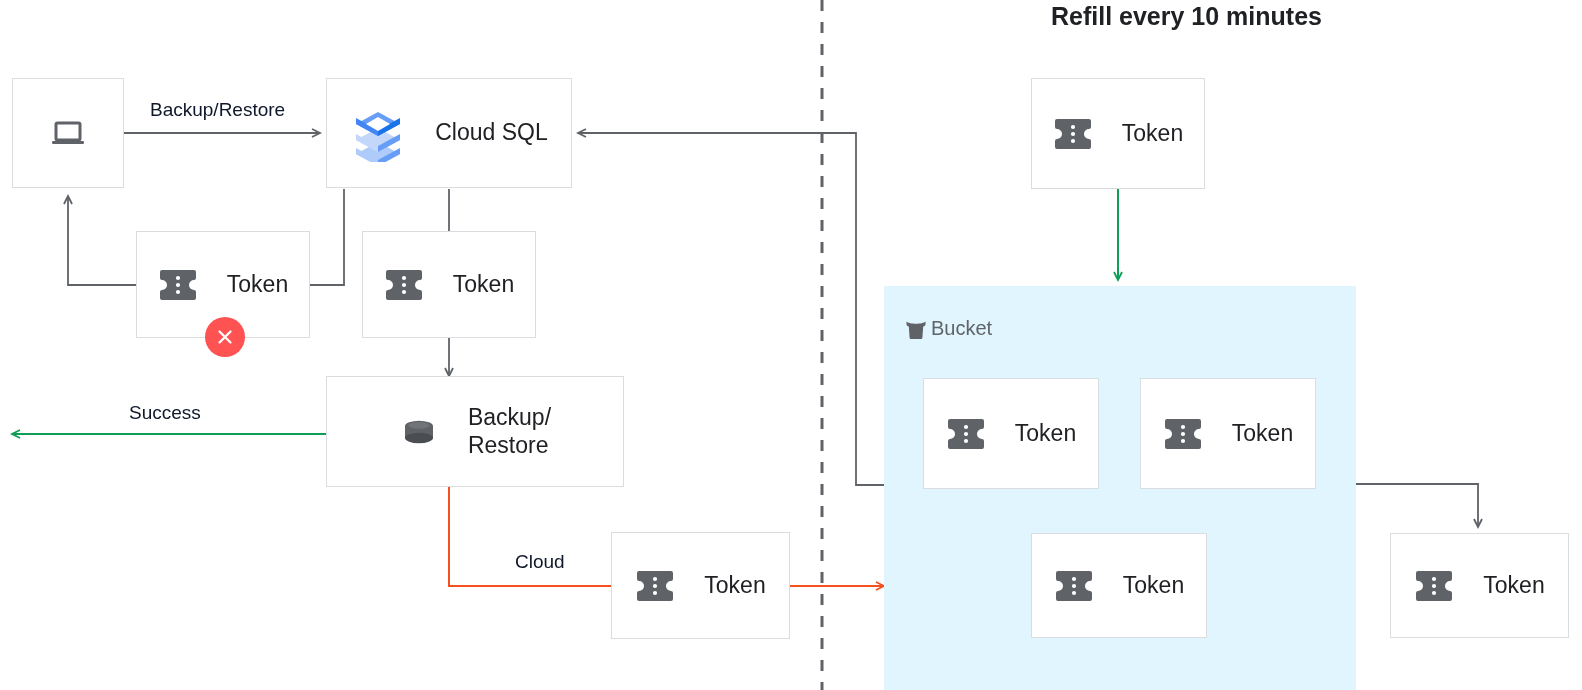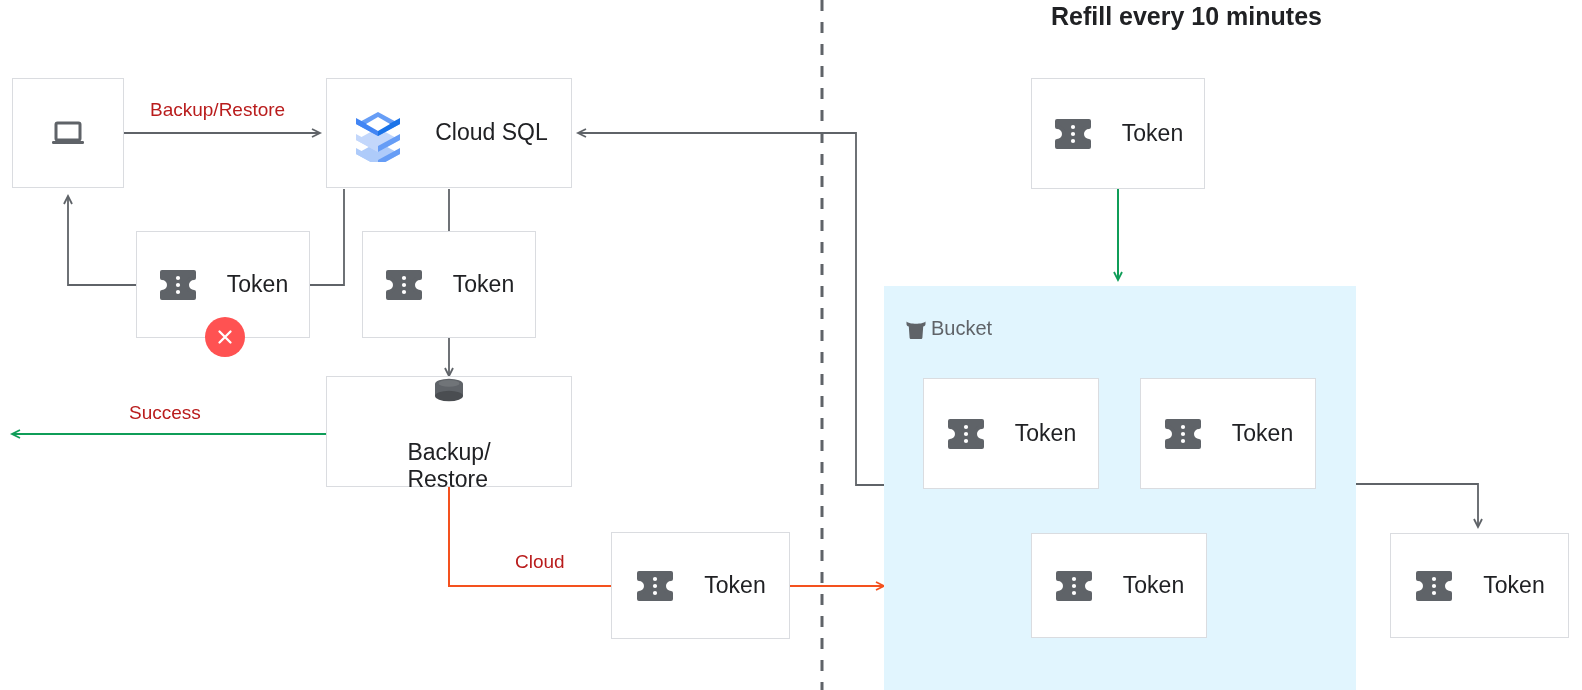--- a/index.html
+++ b/index.html
@@ -35,21 +35,21 @@
   }
   .node-label {
     font-size: 23px;
     color: #202124;
     line-height: 1.18;
     white-space: pre-line;
   }
   .edge-label {
     position: absolute;
     font-size: 19px;
-    color: #b91c1c;
+    color: #0f172a;
     line-height: 1.3;
     white-space: pre-line;
   }
   .title-text {
     position: absolute;
     font-size: 25px;
     font-weight: bold;
     color: #202124;
     white-space: nowrap;
   }
@@ -184,21 +184,21 @@
       <svg width="40" height="34" viewBox="0 0 40 34">
         <path d="M4 4 h32 v6 a7 7 0 0 0 0 14 v6 h-32 v-6 a7 7 0 0 0 0 -14 z" fill="#5f6368" stroke="#5f6368" stroke-width="4" stroke-linejoin="round"></path>
         <circle cx="20" cy="10" r="2.1" fill="#ffffff"></circle>
         <circle cx="20" cy="17" r="2.1" fill="#ffffff"></circle>
         <circle cx="20" cy="24" r="2.1" fill="#ffffff"></circle>
       </svg>
     </span>
     <span class="node-label">Token</span>
   </div>
 
-  <div class="node-box" style="left:326px; top:376px; width:246px; height:111px;flex-direction:column;">
+  <div class="node-box" style="left:326px; top:376px; width:298px; height:111px;">
     <span class="icon-wrap">
       <svg width="40" height="40" viewBox="0 0 40 40">
         <ellipse cx="20" cy="14" rx="14" ry="5.2" fill="#5f6368"></ellipse>
         <rect x="6" y="14" width="28" height="12" fill="#5f6368"></rect>
         <ellipse cx="20" cy="26" rx="14" ry="5.2" fill="#4a4d51"></ellipse>
         <ellipse cx="20" cy="13.4" rx="10.5" ry="3.3" fill="#707478"></ellipse>
       </svg>
     </span>
     <span class="node-label">Backup/
 Restore</span>

